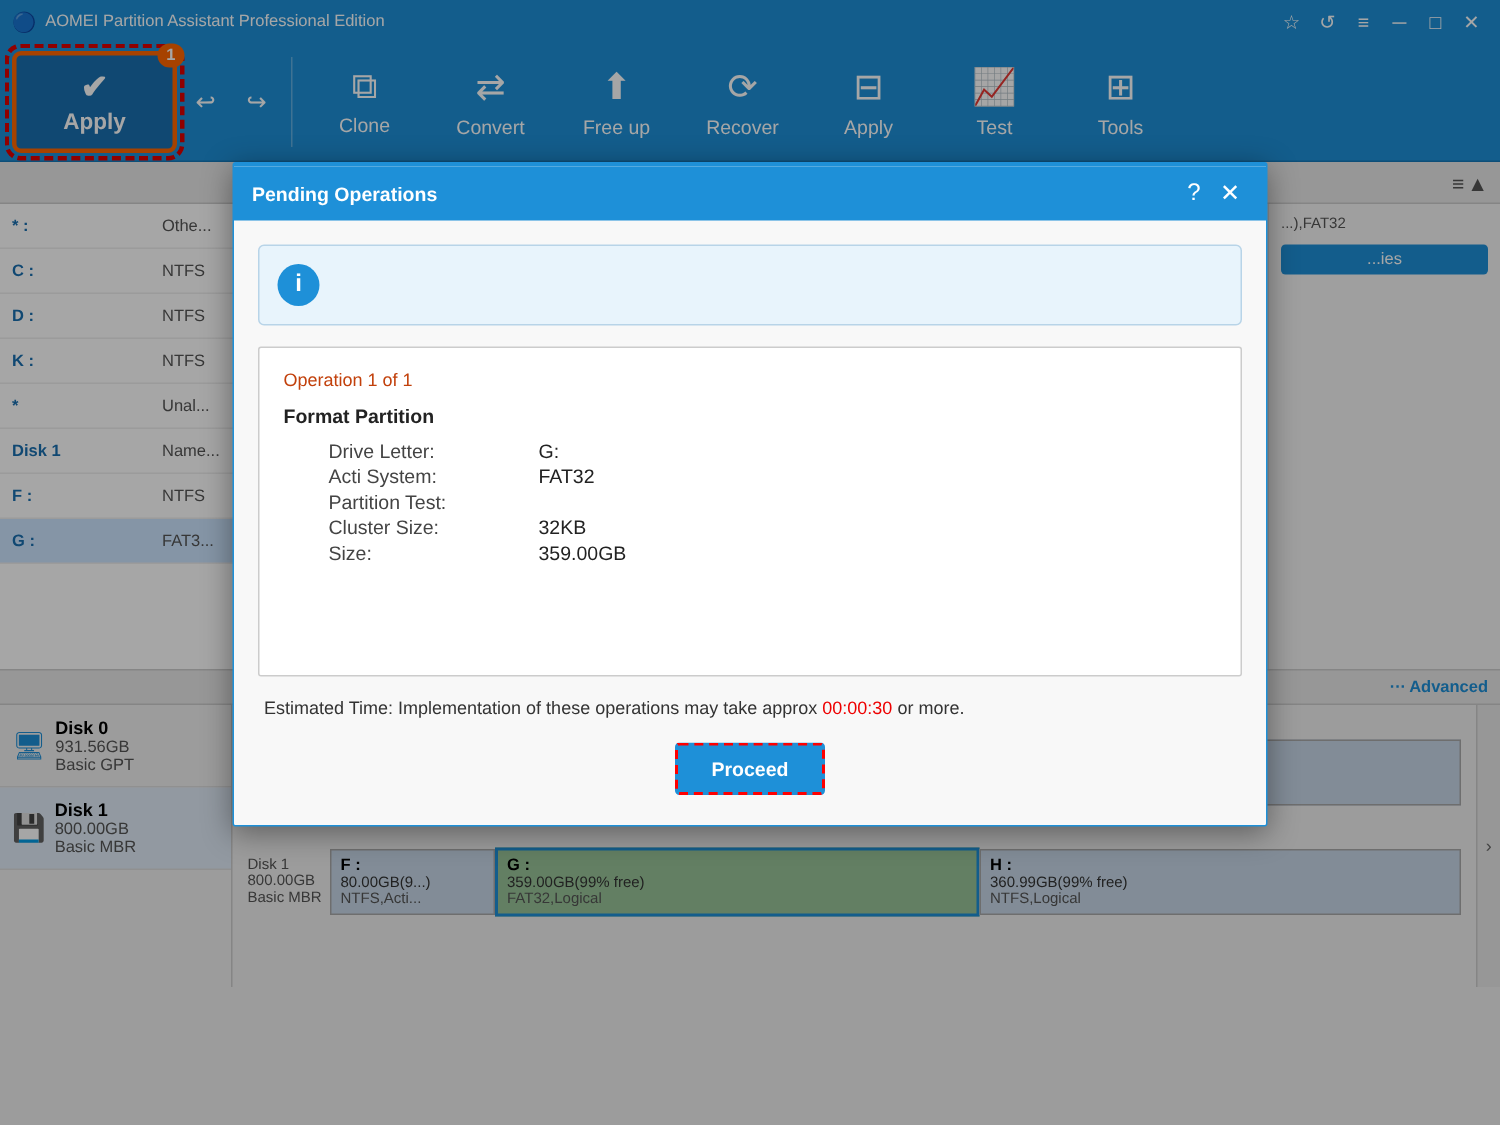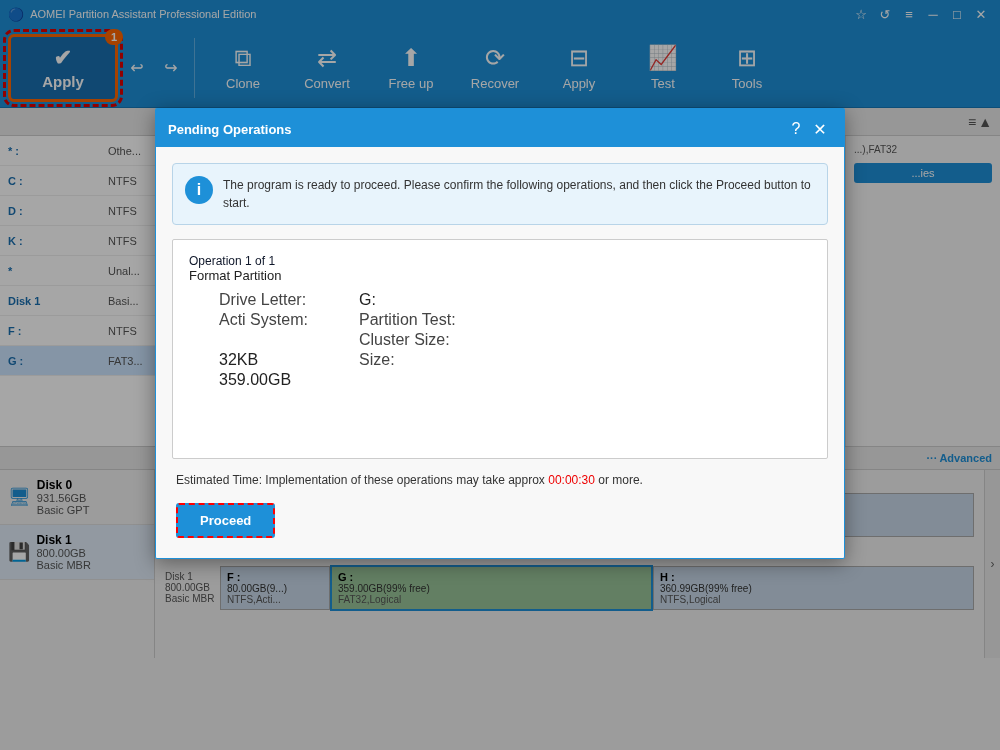--- a/index.html
+++ b/index.html
@@ -229,35 +229,35 @@
     }
     .modal-info-text { font-size: 12px; color: #333; line-height: 1.5; }
     .operations-box {
       background: white;
       border: 1px solid #ccc;
       border-radius: 2px;
       padding: 14px 16px;
       margin-bottom: 14px;
       min-height: 220px;
     }
-    .op-count { font-size: 12px; color: #0f172a; }
-    .op-title { font-size: 13px; font-weight: normal; margin-bottom: 8px; color: #222; }
-    .op-detail { display: grid; grid-template-columns: 140px auto; gap: 2px 0; font-size: 16px; padding-left: 30px; }
+    .op-count { font-size: 12px; color: #c2410c; margin-bottom: 10px; }
+    .op-title { font-size: 13px; font-weight: bold; margin-bottom: 8px; color: #222; }
+    .op-detail { display: grid; grid-template-columns: 140px auto; gap: 2px 0; font-size: 13px; padding-left: 30px; }
     .op-detail .label { color: #444; }
     .op-detail .value { color: #222; }
     .modal-estimated {
       font-size: 12px;
       color: #333;
       margin-bottom: 16px;
       padding: 0 4px;
     }
     .estimated-time { color: #e00; font-weight: normal; }
     .modal-footer {
       display: flex;
-      justify-content: flex-start;
+      justify-content: center;
       padding: 0 4px 4px;
       gap: 8px;
     }
     .proceed-btn {
       background: #1e90d8;
       color: white;
       border: 2px dashed #ff0000;
       padding: 8px 22px;
       font-size: 13px;
       font-weight: bold;
@@ -359,21 +359,21 @@
     <div class="table-row">
       <span class="col-name">K :</span>
       <span class="col-type">NTFS</span>
     </div>
     <div class="table-row">
       <span class="col-name">*</span>
       <span class="col-type">Unal...</span>
     </div>
     <div class="table-row">
       <span class="col-name">Disk 1</span>
-      <span class="col-type">Basi...</span>
+      <span class="col-type">Name...</span>
     </div>
     <div class="table-row">
       <span class="col-name">F :</span>
       <span class="col-type">NTFS</span>
     </div>
     <div class="table-row selected">
       <span class="col-name">G :</span>
       <span class="col-type">FAT3...</span>
     </div>
   </div>
@@ -465,30 +465,30 @@
     <div class="modal-header">
       <span class="modal-header-title">Pending Operations</span>
       <button class="modal-header-btn">?</button>
       <button class="modal-header-btn">✕</button>
     </div>
 
     <div class="modal-body">
 
       <div class="modal-info-box">
         <div class="info-icon">i</div>
-        <div class="modal-info-text">The program is ready to proceed. Please confirm the following operations, and then click the Proceed button to start.</div>
       </div>
 
       <div class="operations-box">
         <div class="op-count">Operation 1 of 1</div>
         <div class="op-title">Format Partition</div>
         <div class="op-detail">
           <span class="label">Drive Letter:</span>
           <span class="value">G:</span>
           <span class="label">Acti System:</span>
+          <span class="value">FAT32</span>
           <span class="label">Partition Test:</span>
           <span class="value"></span>
           <span class="label">Cluster Size:</span>
           <span class="value">32KB</span>
           <span class="label">Size:</span>
           <span class="value">359.00GB</span>
         </div>
       </div>
 
       <div class="modal-estimated">

